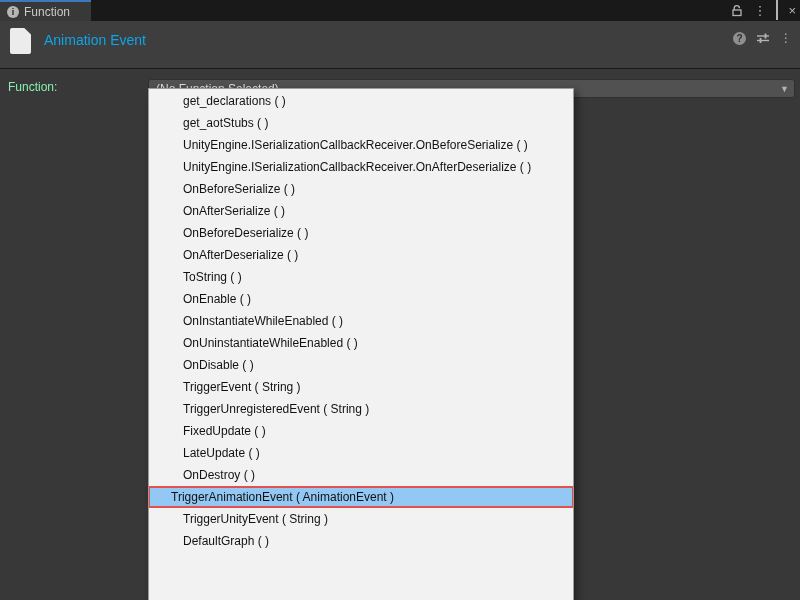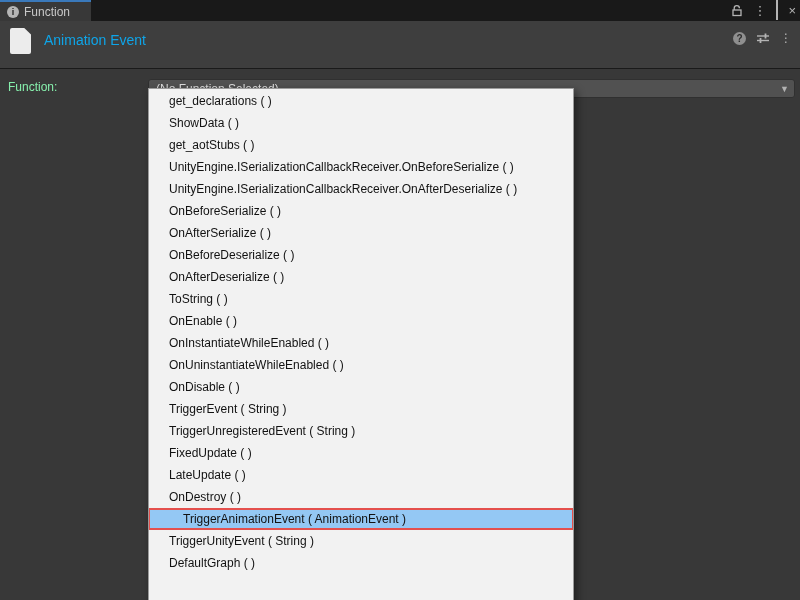--- a/index.html
+++ b/index.html
@@ -76,27 +76,27 @@
 
   
   .menu {
     position: absolute; left: 148px; top: 88px; width: 426px; height: 540px;
     background: #f2f2f2; border: 1px solid #9b9b9b;
     box-shadow: 3px 3px 8px rgba(0,0,0,0.45);
     padding-top: 1px; overflow: hidden;
   }
   .menu-item {
     height: 22px; display: flex; align-items: center;
-    padding-left: 20px; font-size: 12px; color: #121212;
+    padding-left: 34px; font-size: 12px; color: #121212;
     white-space: nowrap; cursor: default;
   }
   .menu-item.selected {
     background: #94c8f4;
     border: 2px solid #e4504d;
-    margin: 0 -1px; padding-left: 33px;
+    margin: 0 -1px; padding-left: 21px;
   }
 </style>
 </head>
 <body>
 
 <div class="screen">
 
   <div class="tabbar">
     <div class="tab">
       <span class="info-badge">i</span>
@@ -138,23 +138,20 @@
       <span>(No Function Selected)</span>
       <span class="dropdown-arrow">▼</span>
     </div>
   </div>
 
   <div class="menu">
       <div class="menu-item">
       <span>get_declarations ( )</span>
     </div>
       <div class="menu-item">
-      <span>ShowData ( )</span>
-    </div>
-      <div class="menu-item">
       <span>get_aotStubs ( )</span>
     </div>
       <div class="menu-item">
       <span>UnityEngine.ISerializationCallbackReceiver.OnBeforeSerialize ( )</span>
     </div>
       <div class="menu-item">
       <span>UnityEngine.ISerializationCallbackReceiver.OnAfterDeserialize ( )</span>
     </div>
       <div class="menu-item">
       <span>OnBeforeSerialize ( )</span>

